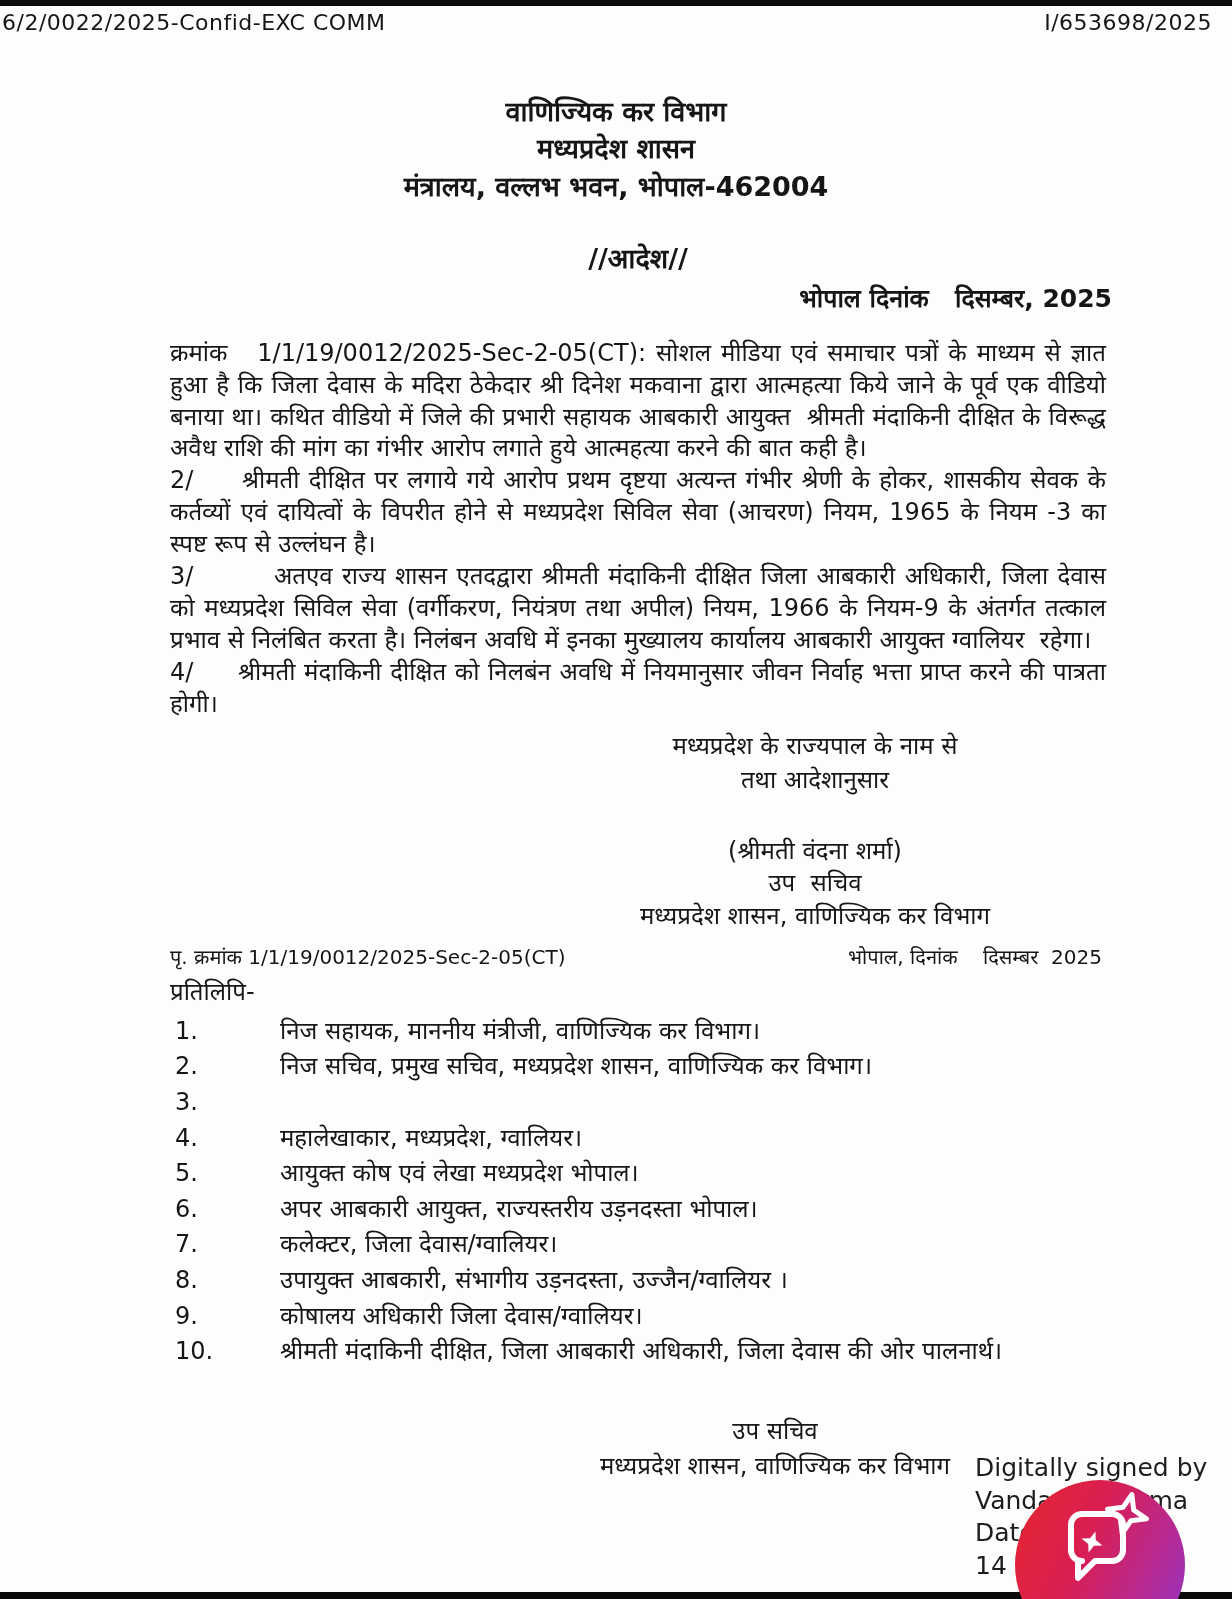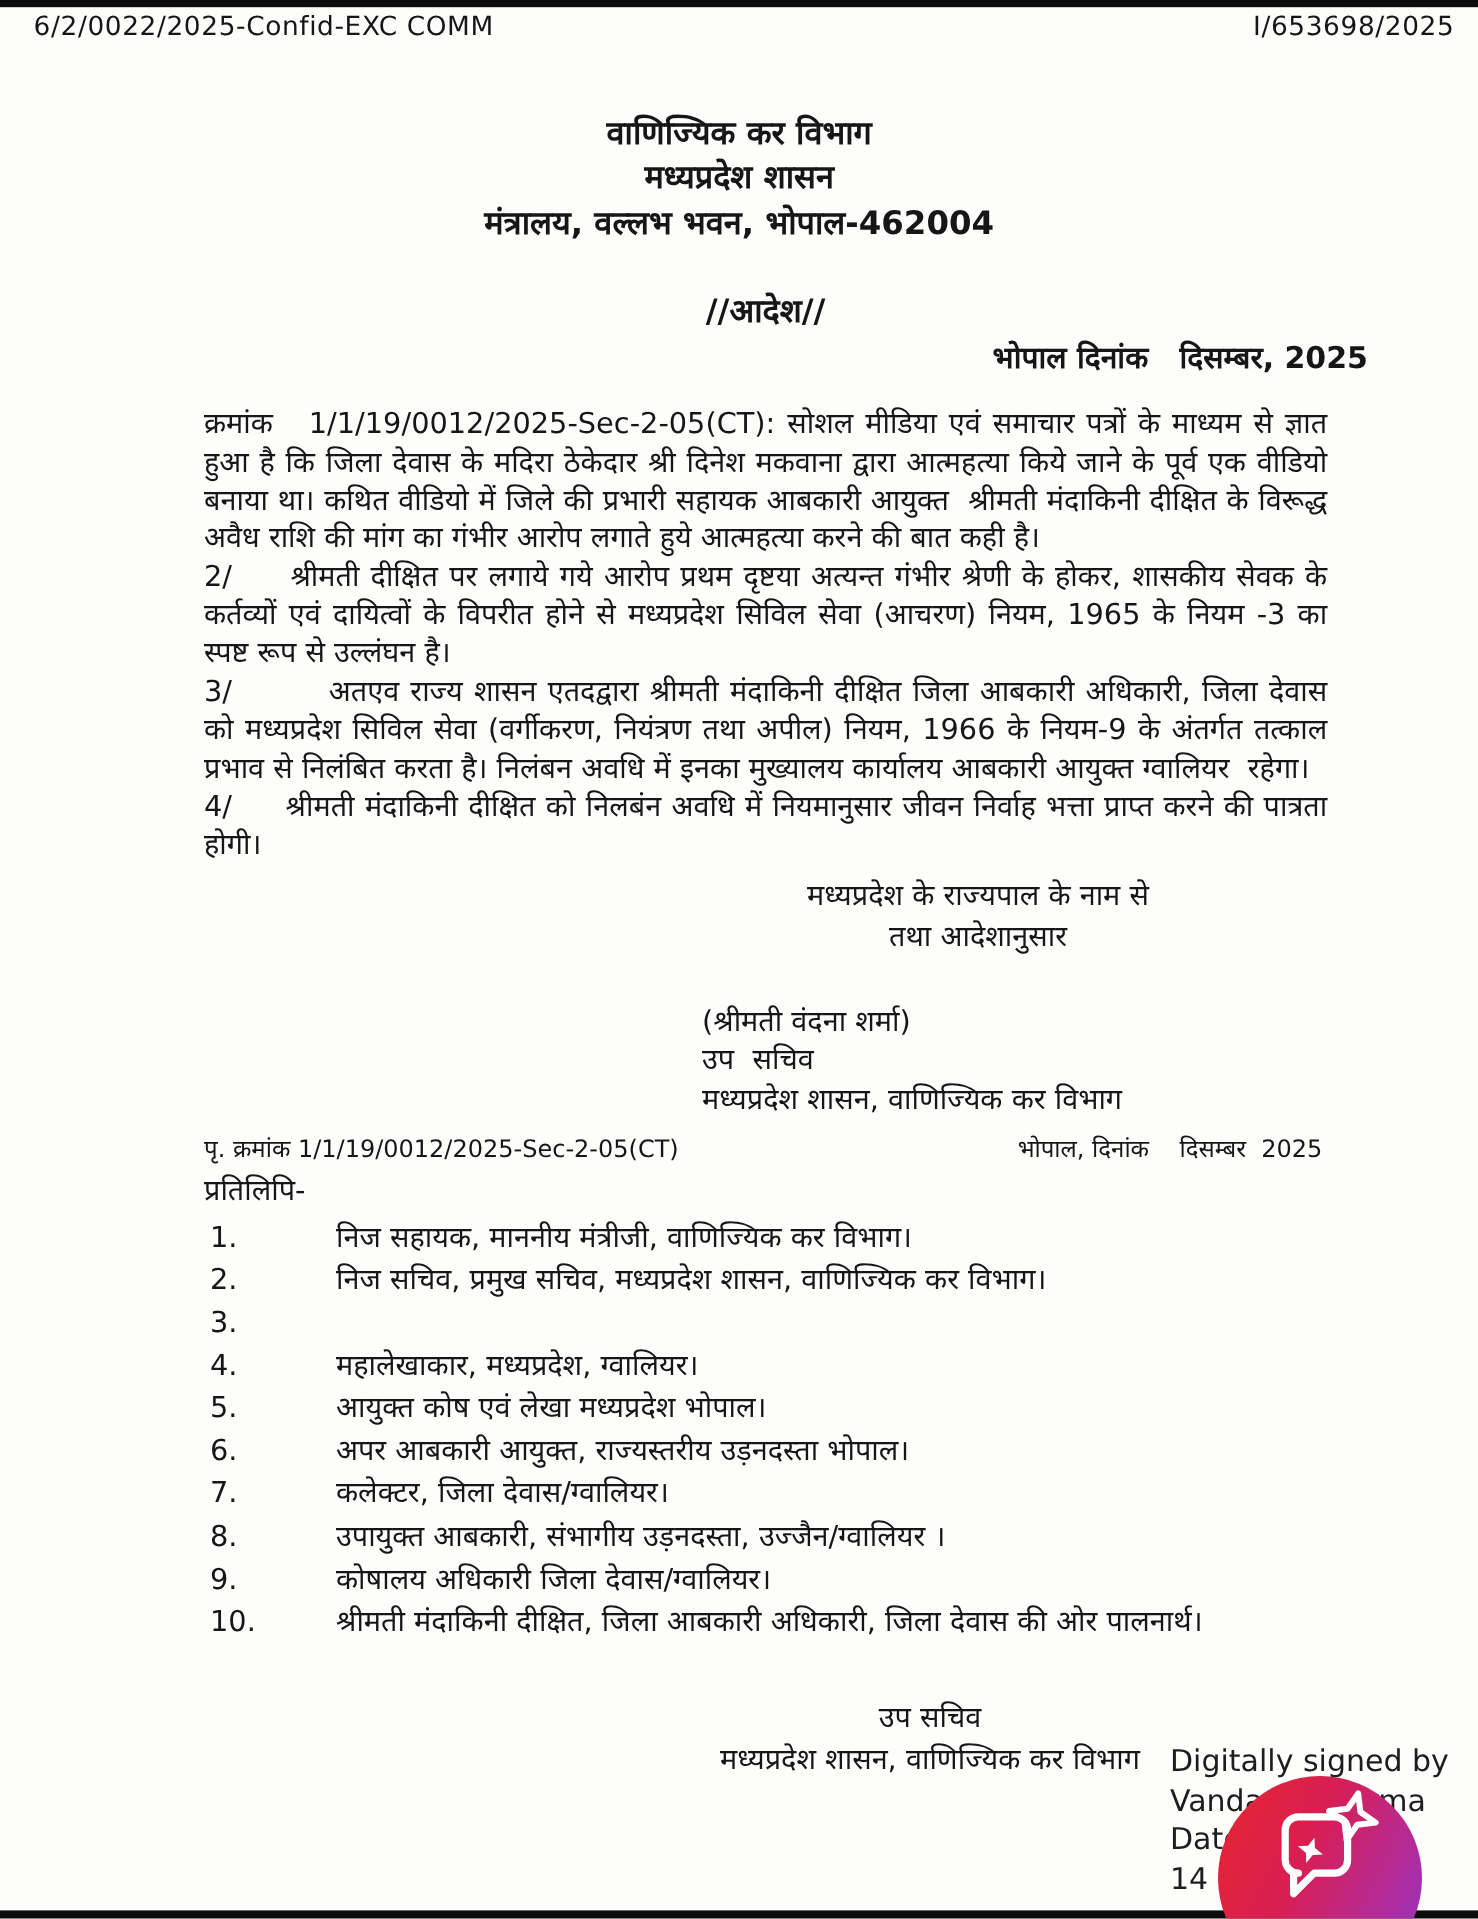--- a/index.html
+++ b/index.html
@@ -8,54 +8,54 @@
     width:1232px;height:1599px;
     margin:0 auto;
     background:#fdfdfc;
     overflow:hidden;
     font-family:"DejaVu Sans",sans-serif;
     color:#161616;
   }
   .top-bar{position:absolute;top:0;left:0;right:0;height:6px;background:#0c0c0c;}
   .header-row{
     display:flex;justify-content:space-between;
-    padding:10px 20px 0 28px;
+    padding:10px 20px 0 2px;
     font-size:22px;font-weight:500;letter-spacing:.5px;
     font-family:"DejaVu Sans","Liberation Sans",sans-serif;
   }
   .letterhead{
     text-align:center;margin-top:58px;
     font-weight:700;font-size:27px;line-height:1.38;
   }
   .order-heading{
     text-align:center;margin-top:34px;
     font-weight:700;font-size:27px;padding-left:44px;
   }
   .order-date{
-    text-align:right;padding-right:92px;
+    text-align:right;padding-right:120px;
     margin-top:4px;
     font-weight:700;font-size:25px;
   }
   .doc-body{
     margin:24px 126px 0 170px;
     font-size:24px;line-height:1.33;text-align:justify;
   }
   .para{margin:0;}
   .pnum{display:inline-block;vertical-align:baseline;}
   .pnum-1{width:0;}
   .pnum-2{width:72px;}
   .pnum-3{width:104px;}
   .pnum-4{width:68px;}
   .authority{
     margin:8px 0 0 585px;width:460px;
     text-align:center;font-size:24px;line-height:1.42;
   }
   .signatory{
     margin:38px 0 0 585px;width:460px;
-    text-align:left;font-size:24px;line-height:1.36;
+    text-align:center;font-size:24px;line-height:1.36;
   }
   .ref-row{
     display:flex;justify-content:space-between;
     margin:10px 130px 0 170px;font-size:20px;
   }
   .copy-label{margin:4px 0 0 170px;font-size:24px;}
   .copy-list{margin:8px 120px 0 175px;font-size:24px;line-height:1.36;}
   .copy-row{display:grid;grid-template-columns:105px 1fr;margin-bottom:3px;}
   .footer-sig{
     margin:46px 0 0 545px;width:460px;

